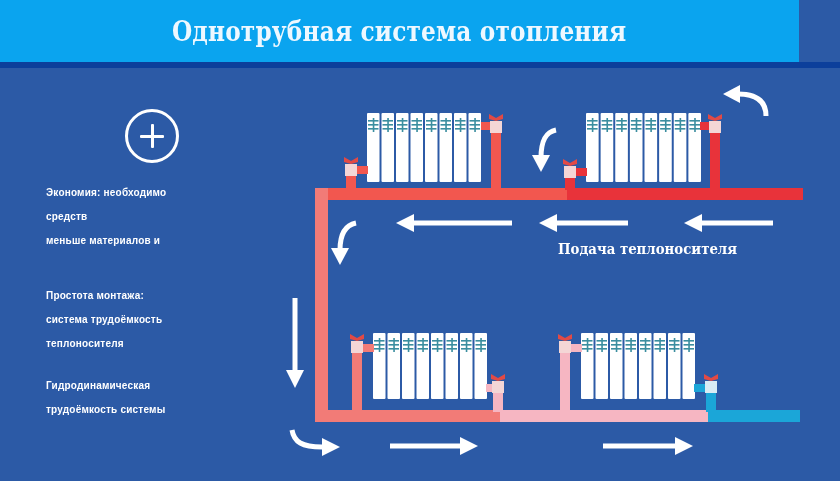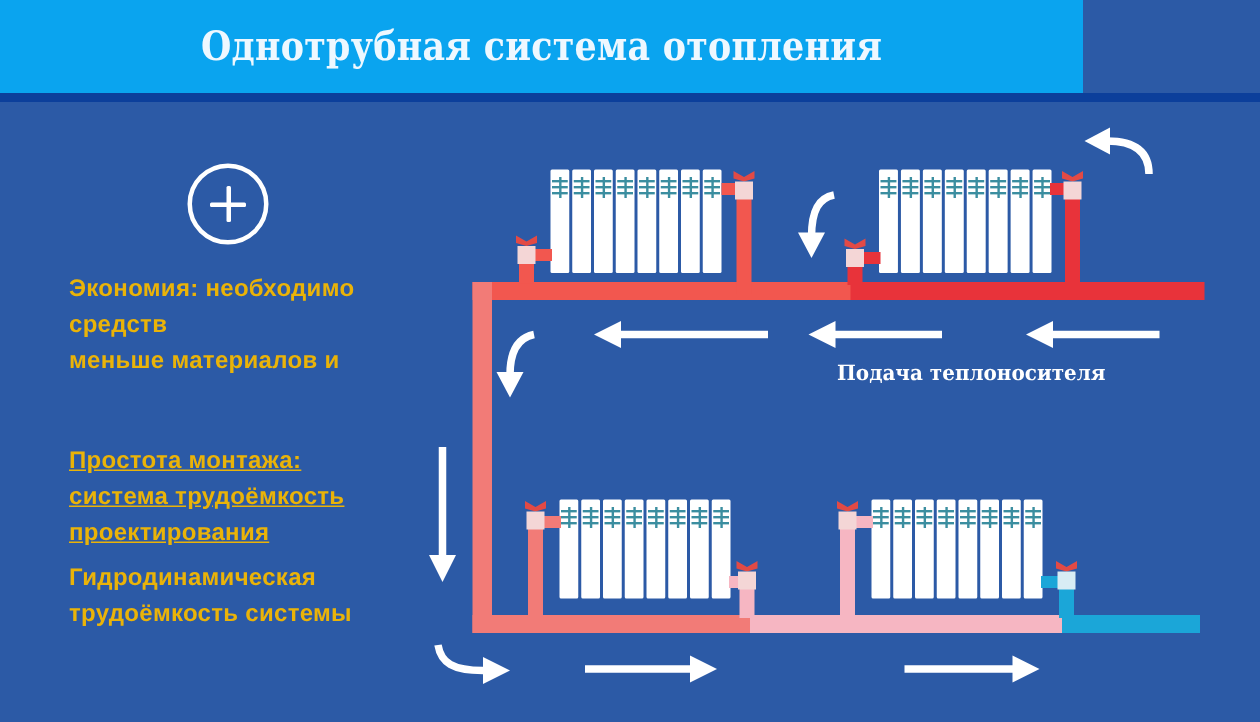--- a/index.html
+++ b/index.html
@@ -1,47 +1,47 @@
 <!DOCTYPE html>
 <html><head>
 <meta charset="utf-8">
 <style>
   html, body { margin: 0; padding: 0; }
   body { width: 840px; height: 481px; overflow: hidden; background: #2c5aa6; position: relative; font-family: "Liberation Sans", sans-serif; }
-  .header { position: absolute; left: 0; top: 0; width: 722px; height: 62px; background: #0aa4ef; display: flex; align-items: center; justify-content: center; }
+  .header { position: absolute; left: 0; top: 0; width: 799px; height: 62px; background: #0aa4ef; display: flex; align-items: center; justify-content: center; }
   .header-title { color: #eef8ff; font-family: "DejaVu Serif", "Liberation Serif", serif; font-weight: bold; font-size: 27px; letter-spacing: 0.2px; transform: scaleX(0.86); }
   .header-band { position: absolute; left: 0; top: 62px; width: 840px; height: 6px; background: #0c3f9b; }
   .plus-circle { position: absolute; left: 125px; top: 109px; width: 54px; height: 54px; border: 3px solid #ffffff; border-radius: 50%; box-sizing: border-box; }
   .plus-circle::before, .plus-circle::after { content: ""; position: absolute; background: #fff; border-radius: 1px; }
   .plus-circle::before { left: 12px; top: 22.5px; width: 24px; height: 3px; }
   .plus-circle::after { left: 22.5px; top: 12px; width: 3px; height: 24px; }
-  .benefit { position: absolute; left: 46px; color: #eab308; font-weight: bold; font-size: 16px; line-height: 24px; letter-spacing: 0.2px; }
+  .benefit { position: absolute; left: 46px; color: #ffffff; font-weight: bold; font-size: 10px; line-height: 24px; letter-spacing: 0.2px; }
   .benefit div { white-space: nowrap; }
   .supply-label { position: absolute; left: 558px; top: 241px; color: #ffffff; font-family: "DejaVu Serif", "Liberation Serif", serif; font-weight: bold; font-size: 14px; transform: scaleX(0.95); transform-origin: left; }
   svg.diagram { position: absolute; left: 0; top: 0; }
 </style>
 </head>
 <body>
 
 <div class="header">
   <span class="header-title">Однотрубная система отопления</span>
 </div>
 <div class="header-band"></div>
 
 <div class="plus-circle"></div>
 
 <div class="benefit" style="top:181px;">
   <div>Экономия: необходимо</div>
   <div>средств</div>
   <div>меньше материалов и</div>
 </div>
-<div class="benefit" style="top:296px;text-decoration:underline;">
+<div class="benefit" style="top:284px;">
   <div>Простота монтажа:</div>
   <div>система трудоёмкость</div>
-  <div>проектирования</div>
+  <div>теплоносителя</div>
 </div>
 <div class="benefit" style="top:374px;">
   <div>Гидродинамическая</div>
   <div>трудоёмкость системы</div>
 </div>
 
 <div class="supply-label">Подача теплоносителя</div>
 
 <svg class="diagram" width="840" height="481" viewBox="0 0 840 481">
   <defs>

